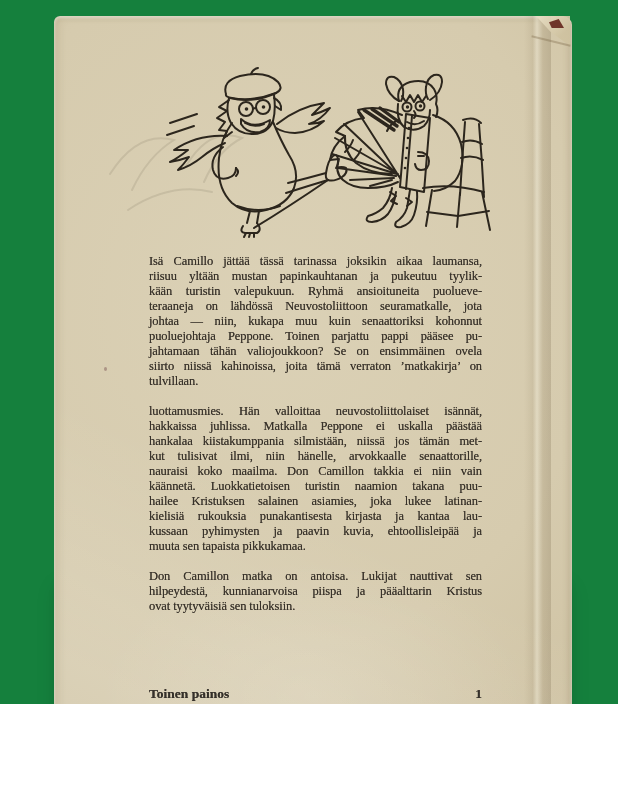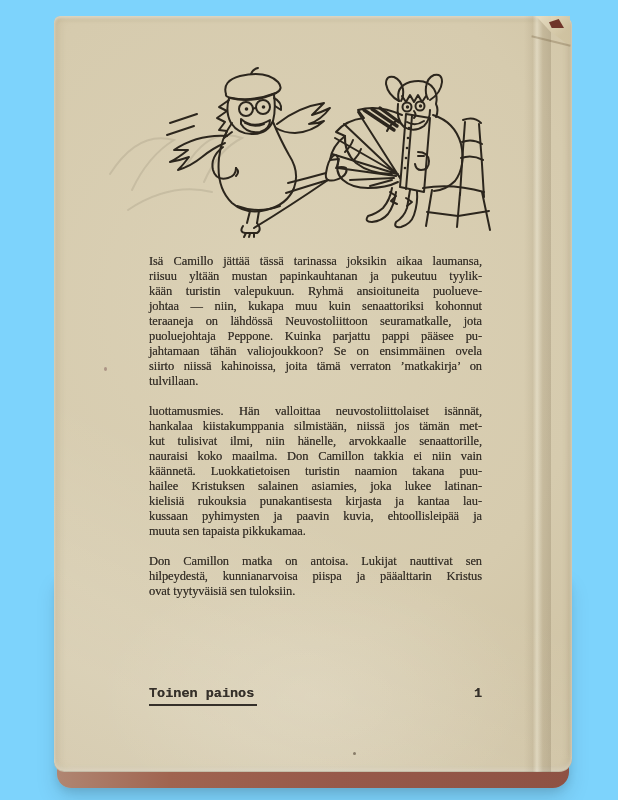--- a/index.html
+++ b/index.html
@@ -1,16 +1,16 @@
 <!DOCTYPE html>
 <html><head>
 <meta charset="utf-8">
 <style>
   html,body{margin:0;padding:0;background:#ffffff;}
-  .stage{position:relative;width:618px;height:800px;background:#7dd3fc;overflow:hidden;
+  .stage{position:relative;width:618px;height:704px;background:#15803d;overflow:hidden;
          font-family:"Liberation Serif", serif;}
   
   .book{position:absolute;left:54px;top:16px;width:518px;height:772px;}
   .cloth{position:absolute;left:3px;right:3px;top:560px;height:212px;
          background:linear-gradient(90deg,#b08672 0%,#a06450 22%,#97594a 55%,#8e5244 100%);
          border-radius:8px 8px 16px 14px;
          box-shadow:0 10px 22px rgba(0,0,0,.13), 0 3px 8px rgba(0,0,0,.10);}
   .jacket{position:absolute;left:0;top:0;width:518px;height:756px;
           border-radius:6px 9px 13px 10px;
           background:
@@ -42,21 +42,21 @@
   
   .text-block{position:absolute;left:95px;top:238px;width:333px;color:#38322a;
           font-size:12.5px;line-height:15px;letter-spacing:-0.1px;
           text-shadow:0 0 .4px rgba(56,50,42,.75);}
   .paragraph{margin:0 0 15px 0;}
   .paragraph:last-child{margin-bottom:16px;}
   .line{text-align:justify;text-align-last:justify;}
   .paragraph .line:last-child{text-align-last:left;}
   .footer-row{position:absolute;left:95px;top:670px;width:333px;display:flex;
           justify-content:space-between;align-items:flex-start;color:#35302a;
-          font-size:13.5px;font-weight:bold;text-shadow:0 0 .4px rgba(53,48,42,.75);font-family:Liberation Mono, monospace;}
+          font-size:13.5px;font-weight:bold;text-shadow:0 0 .4px rgba(53,48,42,.75);}
   .edition{border-bottom:2px solid #35302a;padding:0 3px 3px 0;}
 </style>
 </head>
 <body>
 
 <div class="stage">
   <div class="book">
 
     <div class="cloth"></div>
 
@@ -148,29 +148,30 @@
             <path d="M266,138 L272,142 L267,146"></path>
           </g>
         </g>
       </svg>
 
       <div class="text-block">
         <div class="paragraph">
             <div class="line">Isä Camillo jättää tässä tarinassa joksikin aikaa laumansa,</div>
             <div class="line">riisuu yltään mustan papinkauhtanan ja pukeutuu tyylik-</div>
             <div class="line">kään turistin valepukuun. Ryhmä ansioituneita puolueve-</div>
+            <div class="line">teraaneja on lähdössä Neuvostoliittoon seuramatkalle, jota</div>
             <div class="line">johtaa — niin, kukapa muu kuin senaattoriksi kohonnut</div>
-            <div class="line">teraaneja on lähdössä Neuvostoliittoon seuramatkalle, jota</div>
-            <div class="line">puoluejohtaja Peppone. Kuinka parjattu pappi pääsee pu-</div>
+            <div class="line">puoluejohtaja Peppone. Toinen parjattu pappi pääsee pu-</div>
             <div class="line">jahtamaan tähän valiojoukkoon? Se on ensimmäinen ovela</div>
             <div class="line">siirto niissä kahinoissa, joita tämä verraton ’matkakirja’ on</div>
             <div class="line">tulvillaan.</div>
           </div>
         <div class="paragraph">
             <div class="line">luottamusmies. Hän valloittaa neuvostoliittolaiset isännät,</div>
+            <div class="line">hakkaissa juhlissa. Matkalla Peppone ei uskalla päästää</div>
             <div class="line">hankalaa kiistakumppania silmistään, niissä jos tämän met-</div>
             <div class="line">kut tulisivat ilmi, niin hänelle, arvokkaalle senaattorille,</div>
             <div class="line">nauraisi koko maailma. Don Camillon takkia ei niin vain</div>
             <div class="line">käännetä. Luokkatietoisen turistin naamion takana puu-</div>
             <div class="line">hailee Kristuksen salainen asiamies, joka lukee latinan-</div>
             <div class="line">kielisiä rukouksia punakantisesta kirjasta ja kantaa lau-</div>
             <div class="line">kussaan pyhimysten ja paavin kuvia, ehtoollisleipää ja</div>
             <div class="line">muuta sen tapaista pikkukamaa.</div>
           </div>
         <div class="paragraph">

